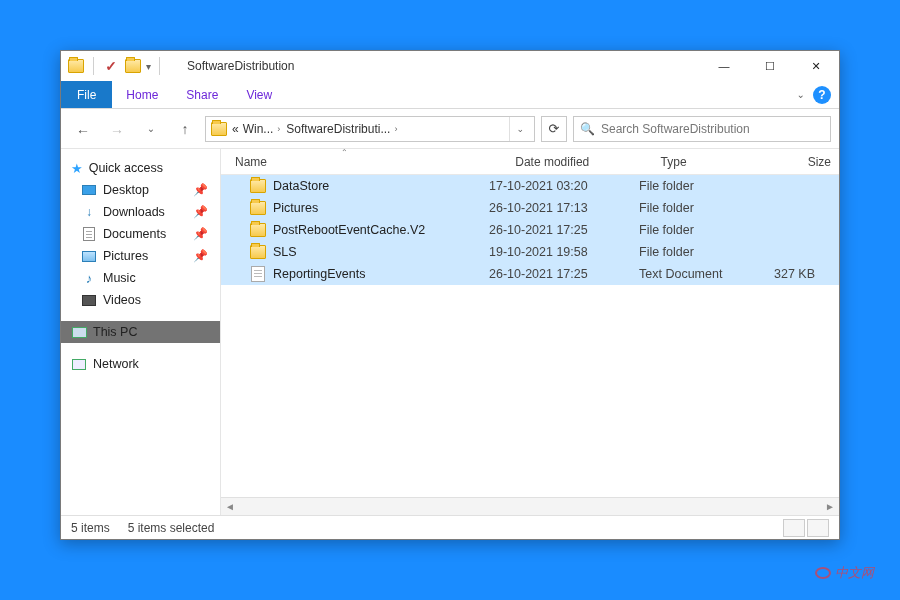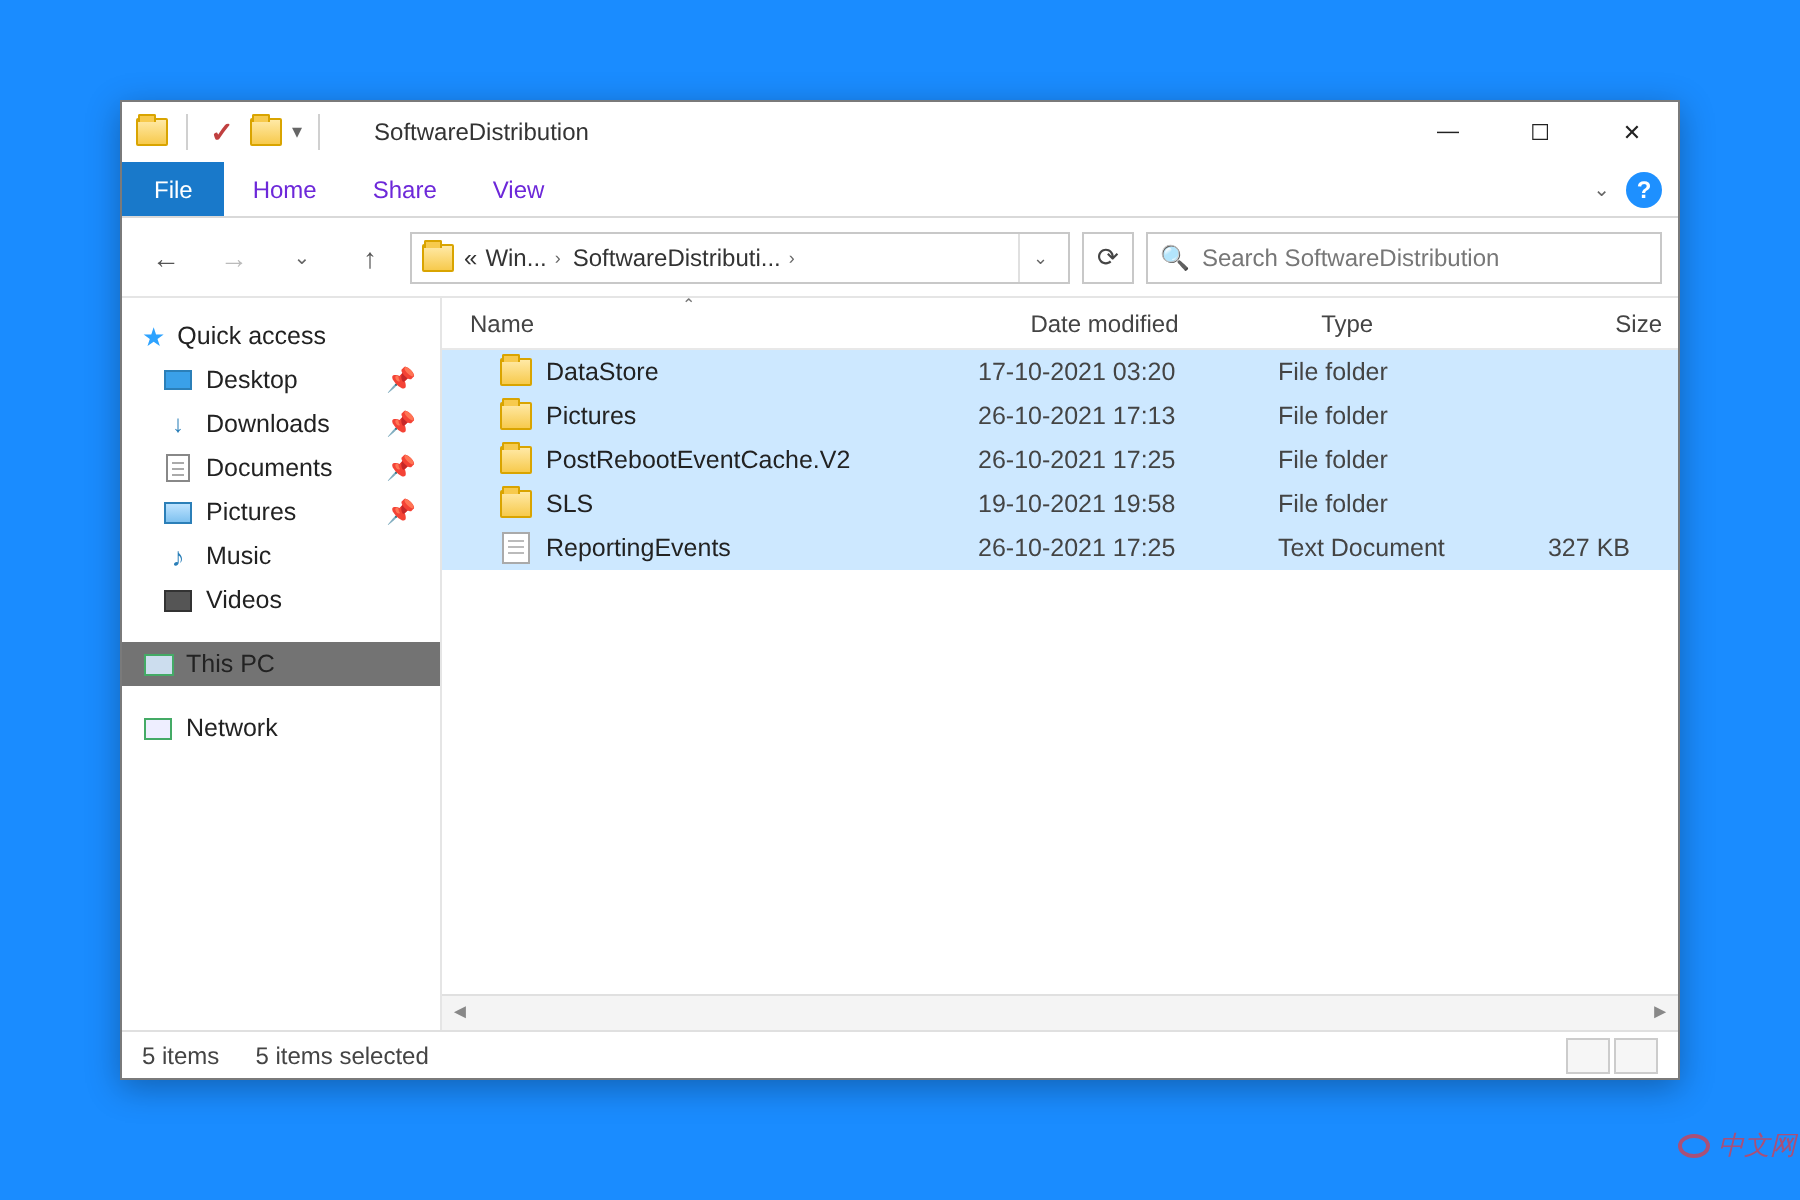--- a/index.html
+++ b/index.html
@@ -75,21 +75,21 @@
   .cell.type { width:120px; color:#444;}
   .cell.size { width:72px; text-align:right; color:#444;}
   .txt-ico { width:14px; height:16px; border:1px solid #aaa; background:#fff; position:relative;}
   .txt-ico::after{content:"";position:absolute;top:3px;left:2px;right:2px;height:1px;background:#bbb;box-shadow:0 3px 0 #bbb,0 6px 0 #bbb;}
   .scroll-h { height:18px; border-top:1px solid #e0e0e0; background:#f4f4f4; display:flex; align-items:center; justify-content:space-between; font-size:10px; color:#888; padding:0 4px;}
   
   .statusbar { height:24px; border-top:1px solid #e0e0e0; display:flex; align-items:center; font-size:12px; color:#444; padding:0 10px; gap:18px;}
   .view-toggles { margin-left:auto; display:flex; gap:2px;}
   .vt { width:22px; height:18px; border:1px solid #ccc; background:#f6f6f6;}
   
-  .watermark { position:absolute; right:2px; bottom:18px; font-size:13px; color:#b94a6a; font-style:italic; display:flex; align-items:center; gap:4px; opacity:0.9;}
+  .watermark { position:absolute; right:26px; bottom:18px; font-size:13px; color:#b94a6a; font-style:italic; display:flex; align-items:center; gap:4px; opacity:0.9;}
   .watermark .ring{width:16px;height:12px;border:2px solid #b94a6a;border-radius:50%;display:inline-block;}
 </style>
 </head>
 <body>
 
 <div class="window">
 
   <div class="titlebar">
     <div class="titlebar-icons">
       <span class="mini-icon">

